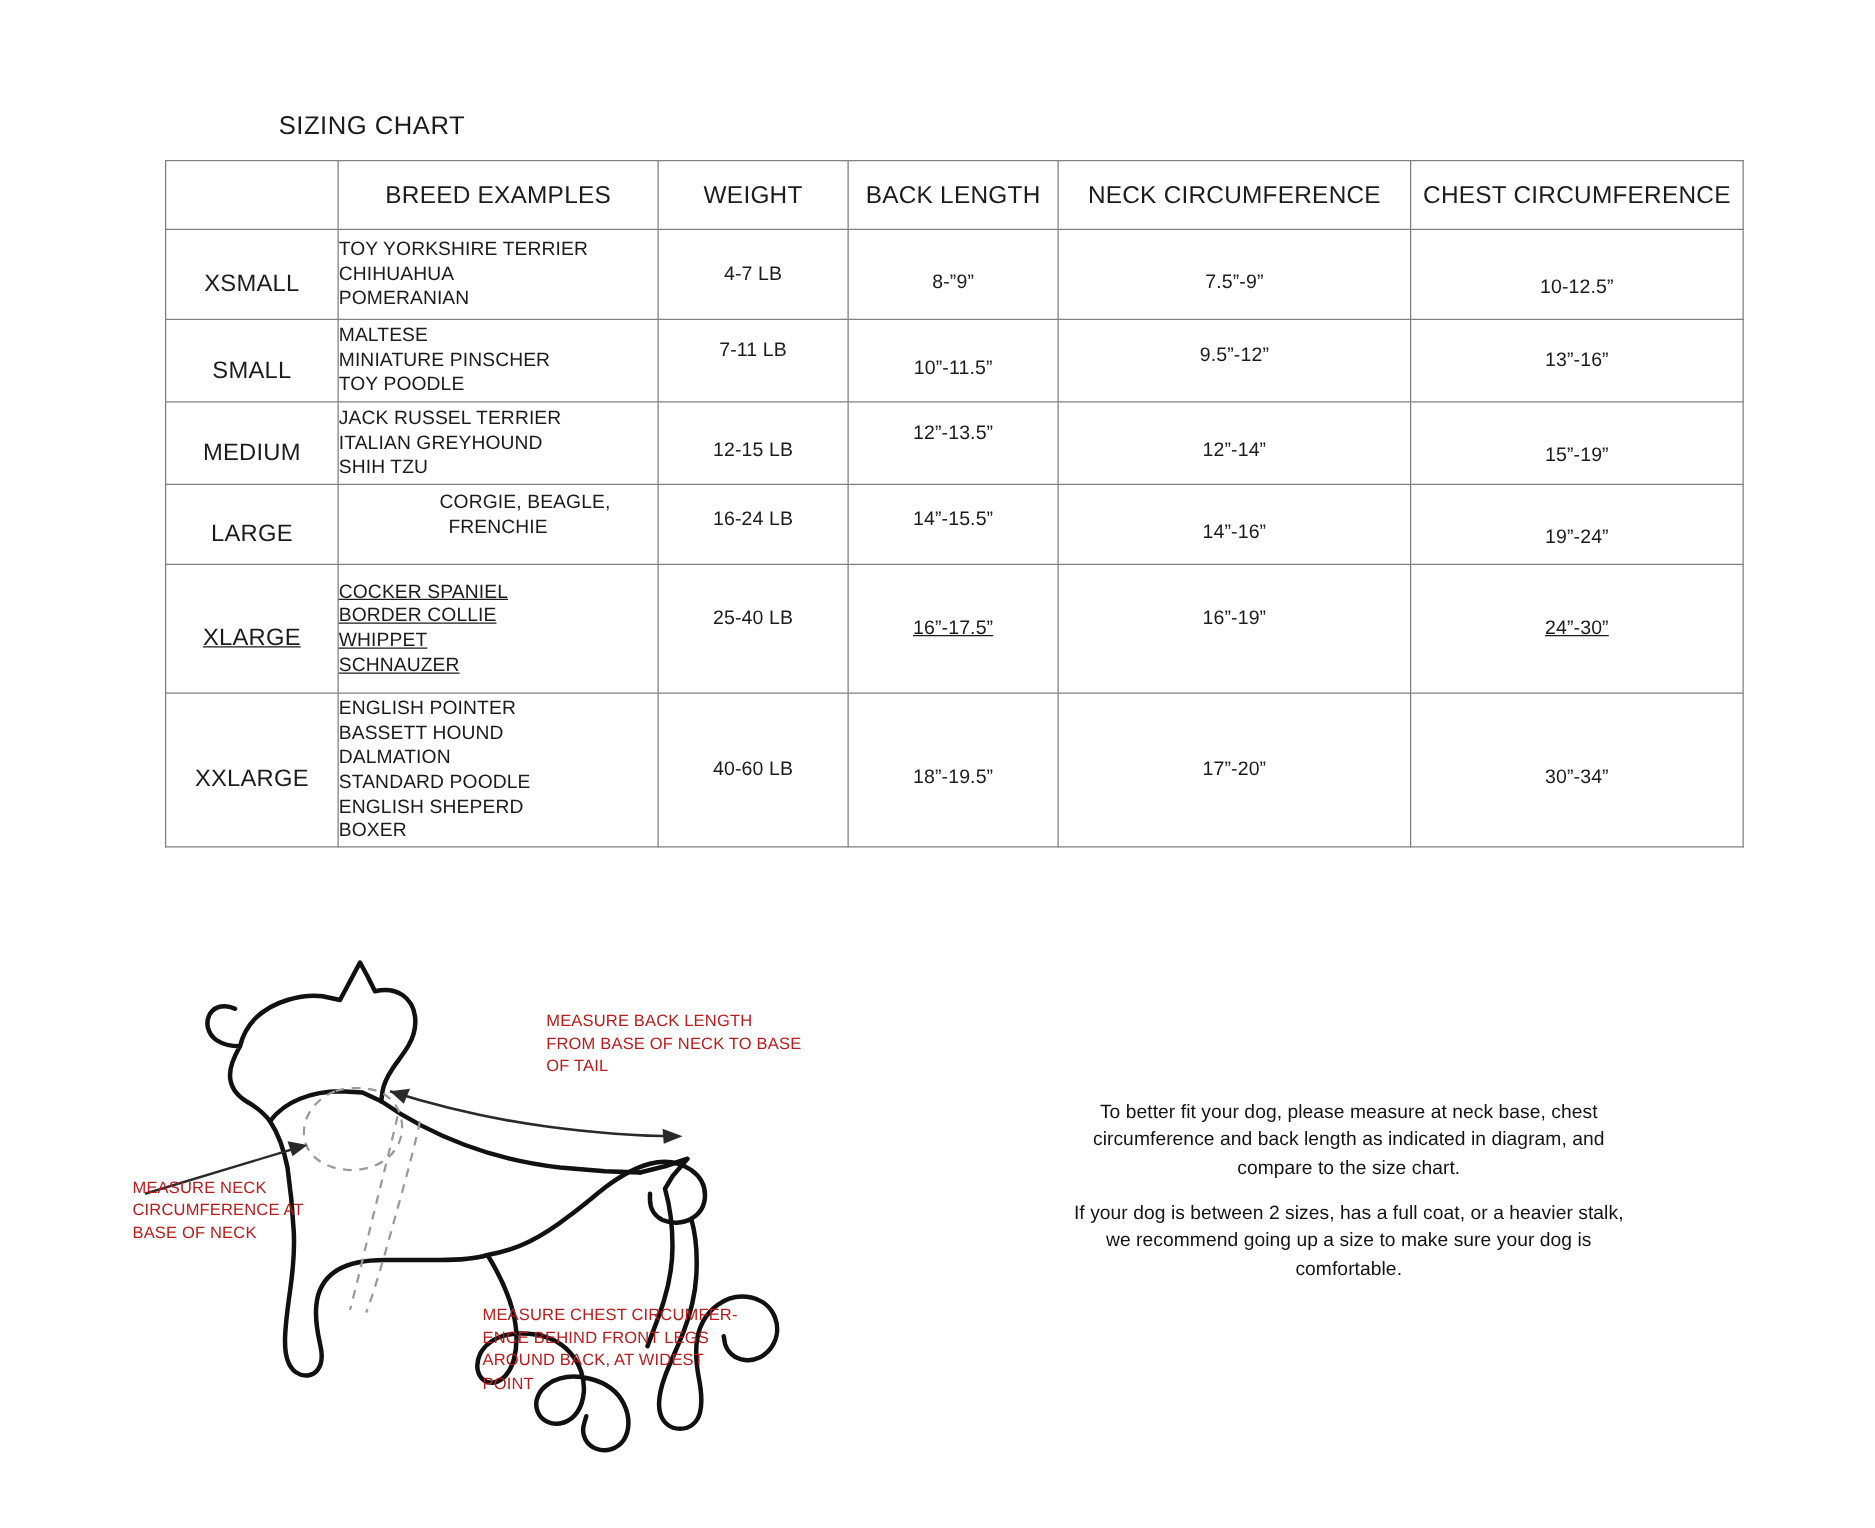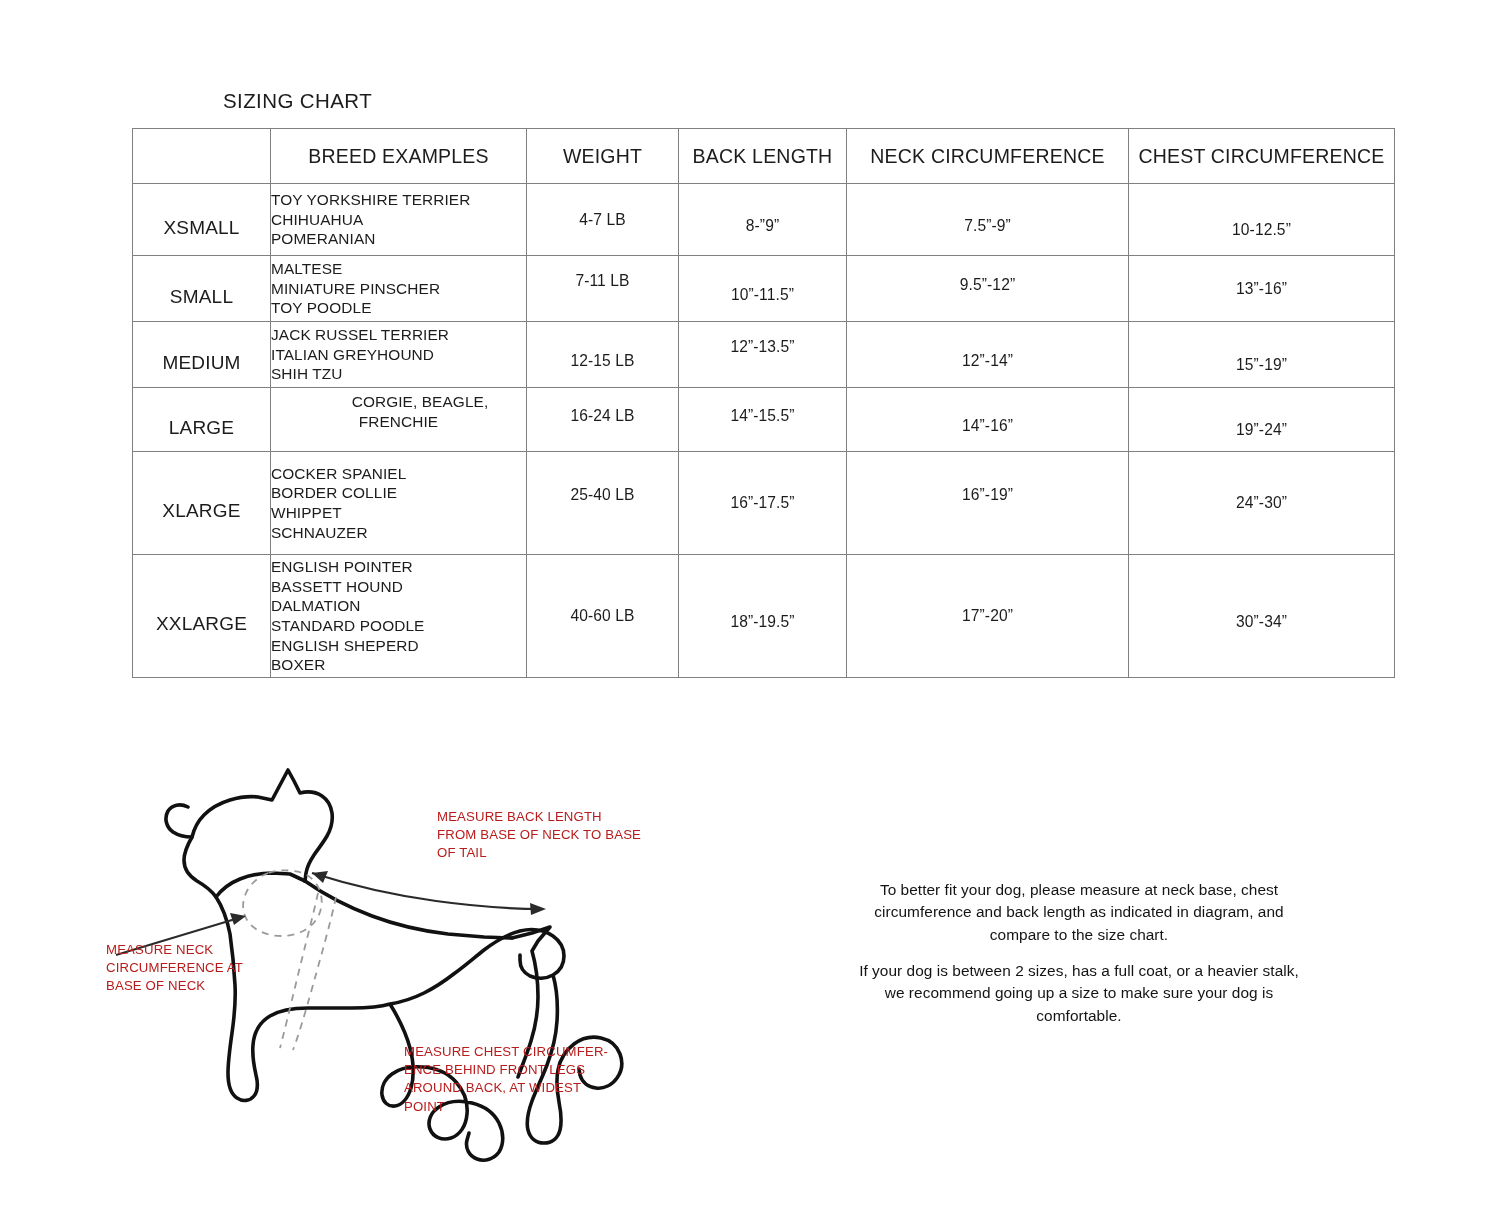--- a/index.html
+++ b/index.html
@@ -91,21 +91,21 @@
     font-size: 15.6px;
     color: #1c1c1c;
     letter-spacing: 0.1px;
   }
 
   
   tr.row-xs     td { height: 72px; }
   tr.row-s      td { height: 66px; }
   tr.row-m      td { height: 66px; }
   tr.row-l      td { height: 64px; }
-  tr.row-xl     td { height: 103px; }
+  tr.row-xl     td { height: 103px; text-decoration: underline; }
   tr.row-xxl    td { height: 123px; }
 
   
   .off-up8   { position: relative; top: -8px; display: inline-block; }
   .off-dn6   { position: relative; top: 6px;  display: inline-block; }
   .off-dn10  { position: relative; top: 10px; display: inline-block; }
   .off-up4   { position: relative; top: -4px; display: inline-block; }
 
   
   #diagram {
@@ -118,21 +118,21 @@
   .ann {
     position: absolute;
     font-size: 13.2px;
     line-height: 1.38;
     color: #b91c1c;
     letter-spacing: 0.15px;
     white-space: pre-line;
   }
   #ann-back  { left: 437px; top: 808px; width: 210px; }
   #ann-neck  { left: 106px; top: 941px; width: 200px; }
-  #ann-chest { left: 404px; top: 1043px; width: 220px; }
+  #ann-chest { left: 386px; top: 1043px; width: 220px; }
 
   
   .note {
     position: absolute;
     font-size: 15.4px;
     line-height: 1.45;
     color: #141414;
     text-align: center;
     letter-spacing: 0.05px;
   }

